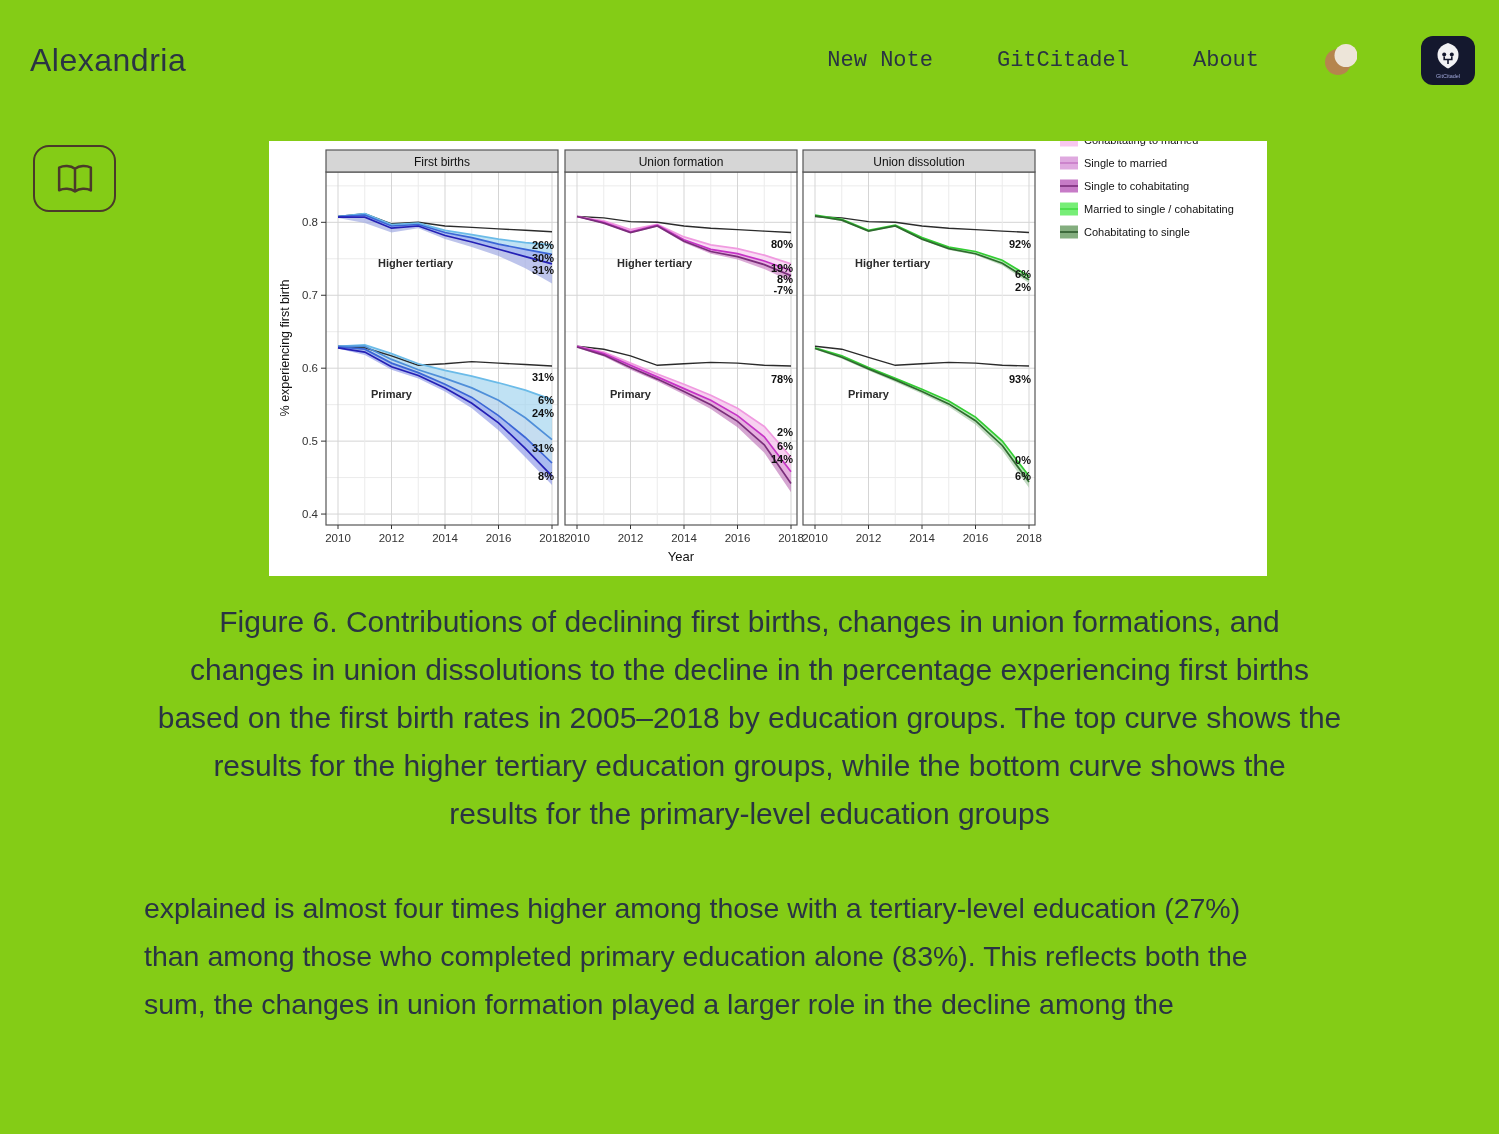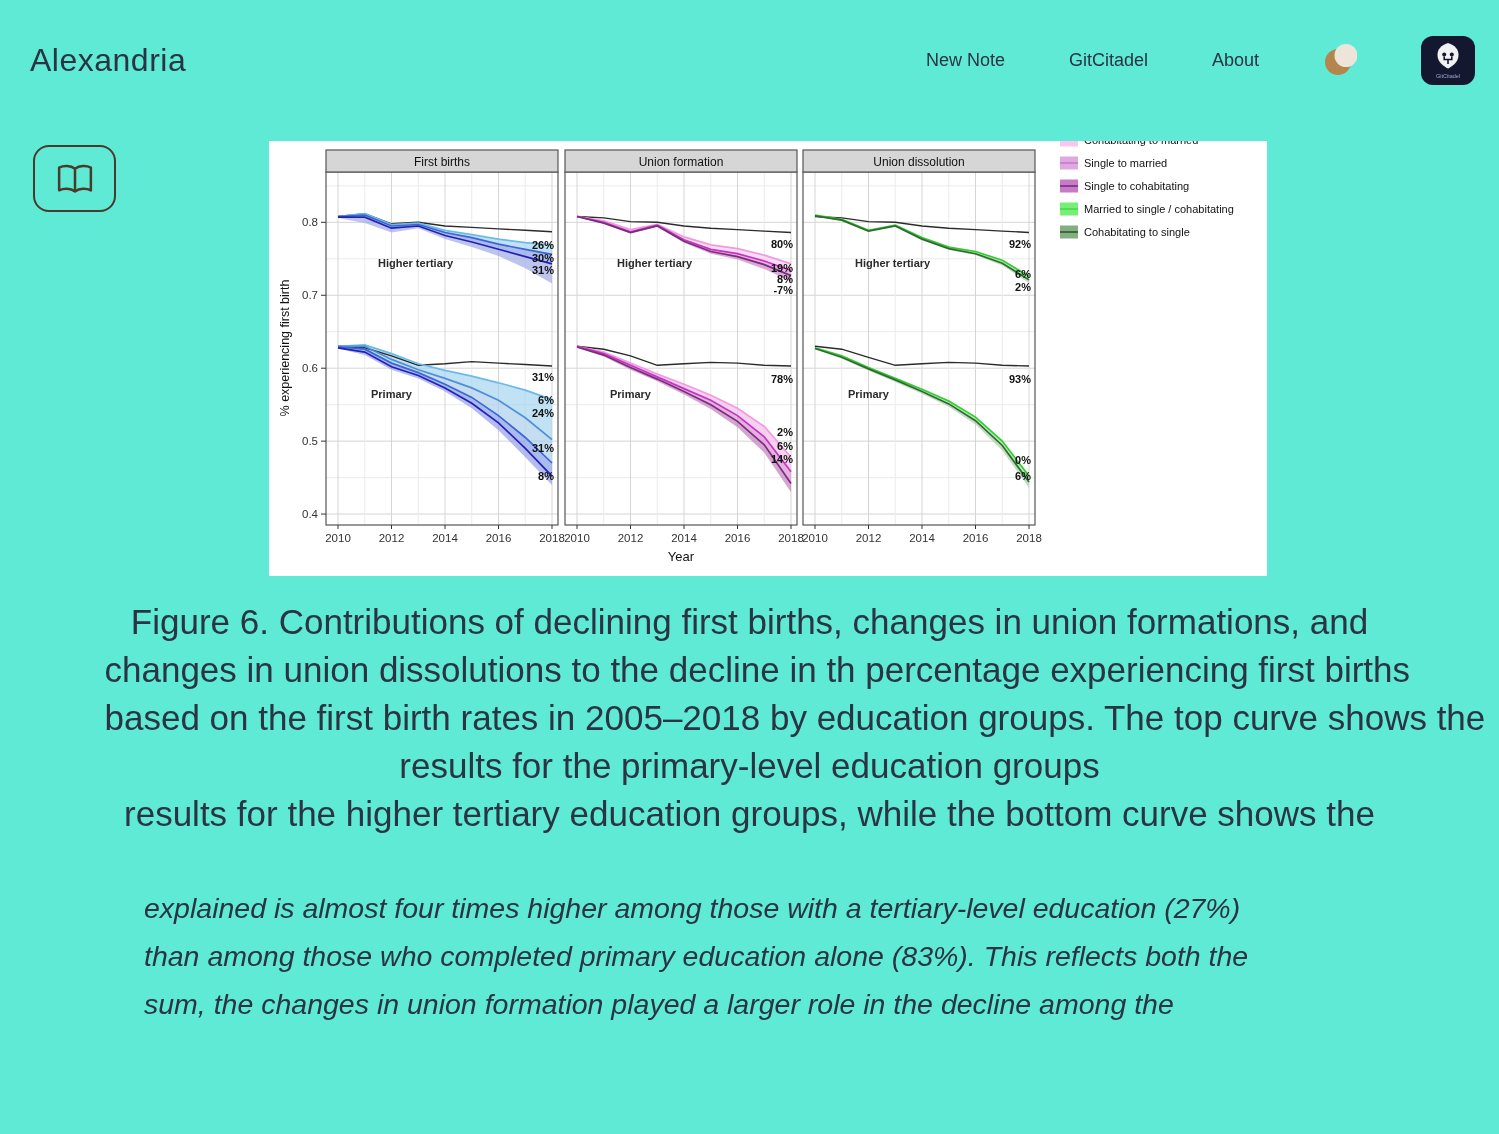--- a/index.html
+++ b/index.html
@@ -1,34 +1,34 @@
 <!DOCTYPE html>
 <html><head>
 <meta charset="utf-8">
 <style>
   html,body{margin:0;padding:0;}
   .page{position:relative;width:1499px;height:1134px;overflow:hidden;
-        background:#5eead4;color:#2A3443;
+        background:#84cc16;color:#2A3443;
         font-family:"Liberation Sans",sans-serif;}
   .brand{position:absolute;left:30px;top:42px;font-size:32px;font-weight:500;letter-spacing:.5px;cursor:pointer;}
   .main-nav{position:absolute;top:36px;right:24px;display:flex;align-items:center;gap:64px;}
-  .nav-link{font-size:18px;color:#2A3443;text-decoration:none;cursor:pointer;}
+  .nav-link{font-size:22px;color:#2A3443;text-decoration:none;cursor:pointer;font-family:Liberation Mono, monospace;}
   .moon{display:inline-flex;cursor:pointer;}
   .logo{display:inline-flex;cursor:pointer;}
   .book-btn{position:absolute;left:33px;top:145px;width:83px;height:67px;
             border:2.5px solid #4A3A2A;border-radius:16px;background:transparent;
             display:flex;align-items:center;justify-content:center;cursor:pointer;}
   .figure{position:absolute;left:269px;top:141px;width:998px;height:435px;background:#FFFFFF;}
   svg{font-family:"Liberation Sans",sans-serif;}
   .caption{position:absolute;top:598px;left:50%;transform:translateX(-50%);
-           width:1290px;text-align:center;font-size:35px;line-height:48px;}
+           width:1290px;text-align:center;font-size:30px;line-height:48px;}
   .caption span{display:block;white-space:nowrap;}
   .body-text{position:absolute;top:884px;left:144px;width:1280px;
              font-size:28.5px;line-height:48px;}
-  .body-text div{white-space:nowrap;font-style:italic;}
+  .body-text div{white-space:nowrap;}
 </style>
 </head>
 <body>
 
 <div class="page">
 
   <header>
     <div class="brand">Alexandria</div>
     <nav class="main-nav">
       <a class="nav-link">New Note</a>
@@ -276,22 +276,22 @@
         <rect x="791" y="84.5" width="18" height="13" fill="#84AE7F"></rect>
         <line x1="791" x2="809" y1="91" y2="91" stroke="#2E5B2E" stroke-width="1.6"></line>
         <text x="815" y="95" font-size="11" fill="#111111">Cohabitating to single</text>
       </svg>
   </div>
 
   <div class="caption">
     <span>Figure 6. Contributions of declining first births, changes in union formations, and</span>
     <span>changes in union dissolutions to the decline in th percentage experiencing first births</span>
     <span>based on the first birth rates in 2005–2018 by education groups. The top curve shows the</span>
+    <span>results for the higher tertiary education groups, while the bottom curve shows the</span>
     <span>results for the primary-level education groups</span>
-    <span>results for the higher tertiary education groups, while the bottom curve shows the</span>
   </div>
 
   <div class="body-text">
     <div>explained is almost four times higher among those with a tertiary-level education (27%)</div>
     <div>than among those who completed primary education alone (83%). This reflects both the</div>
     <div>sum, the changes in union formation played a larger role in the decline among the</div>
   </div>
 
 </div>
 

